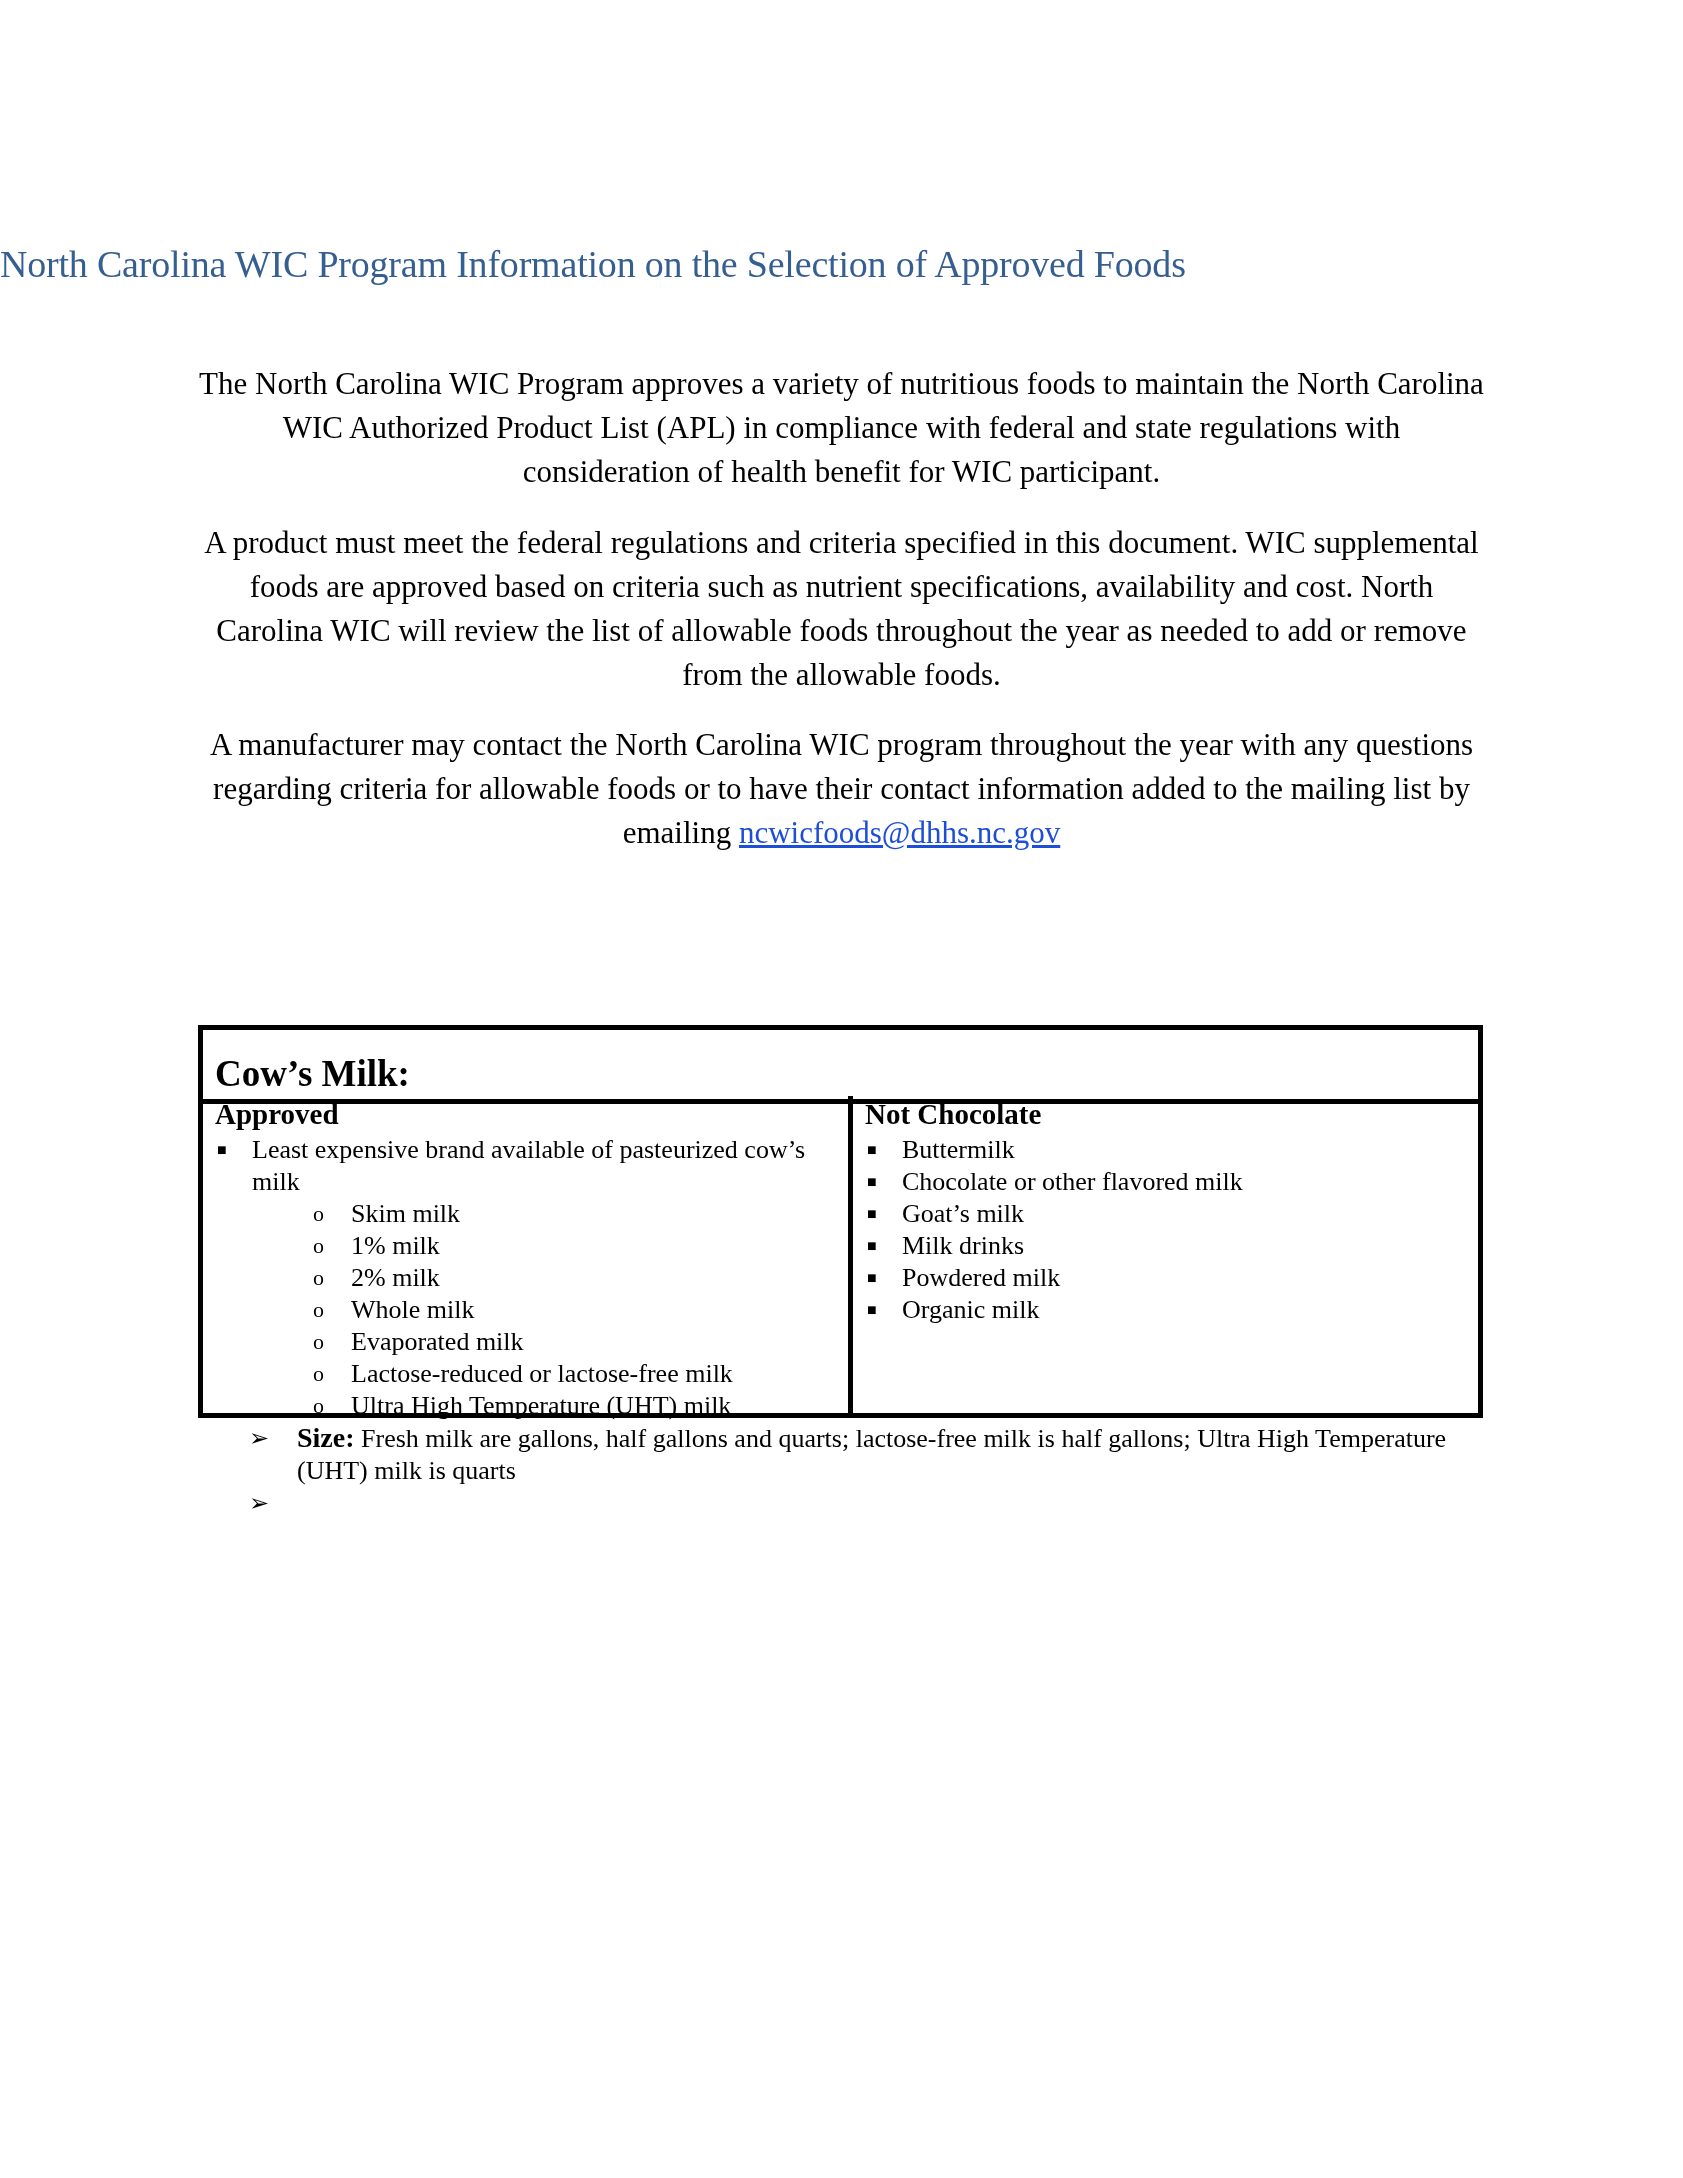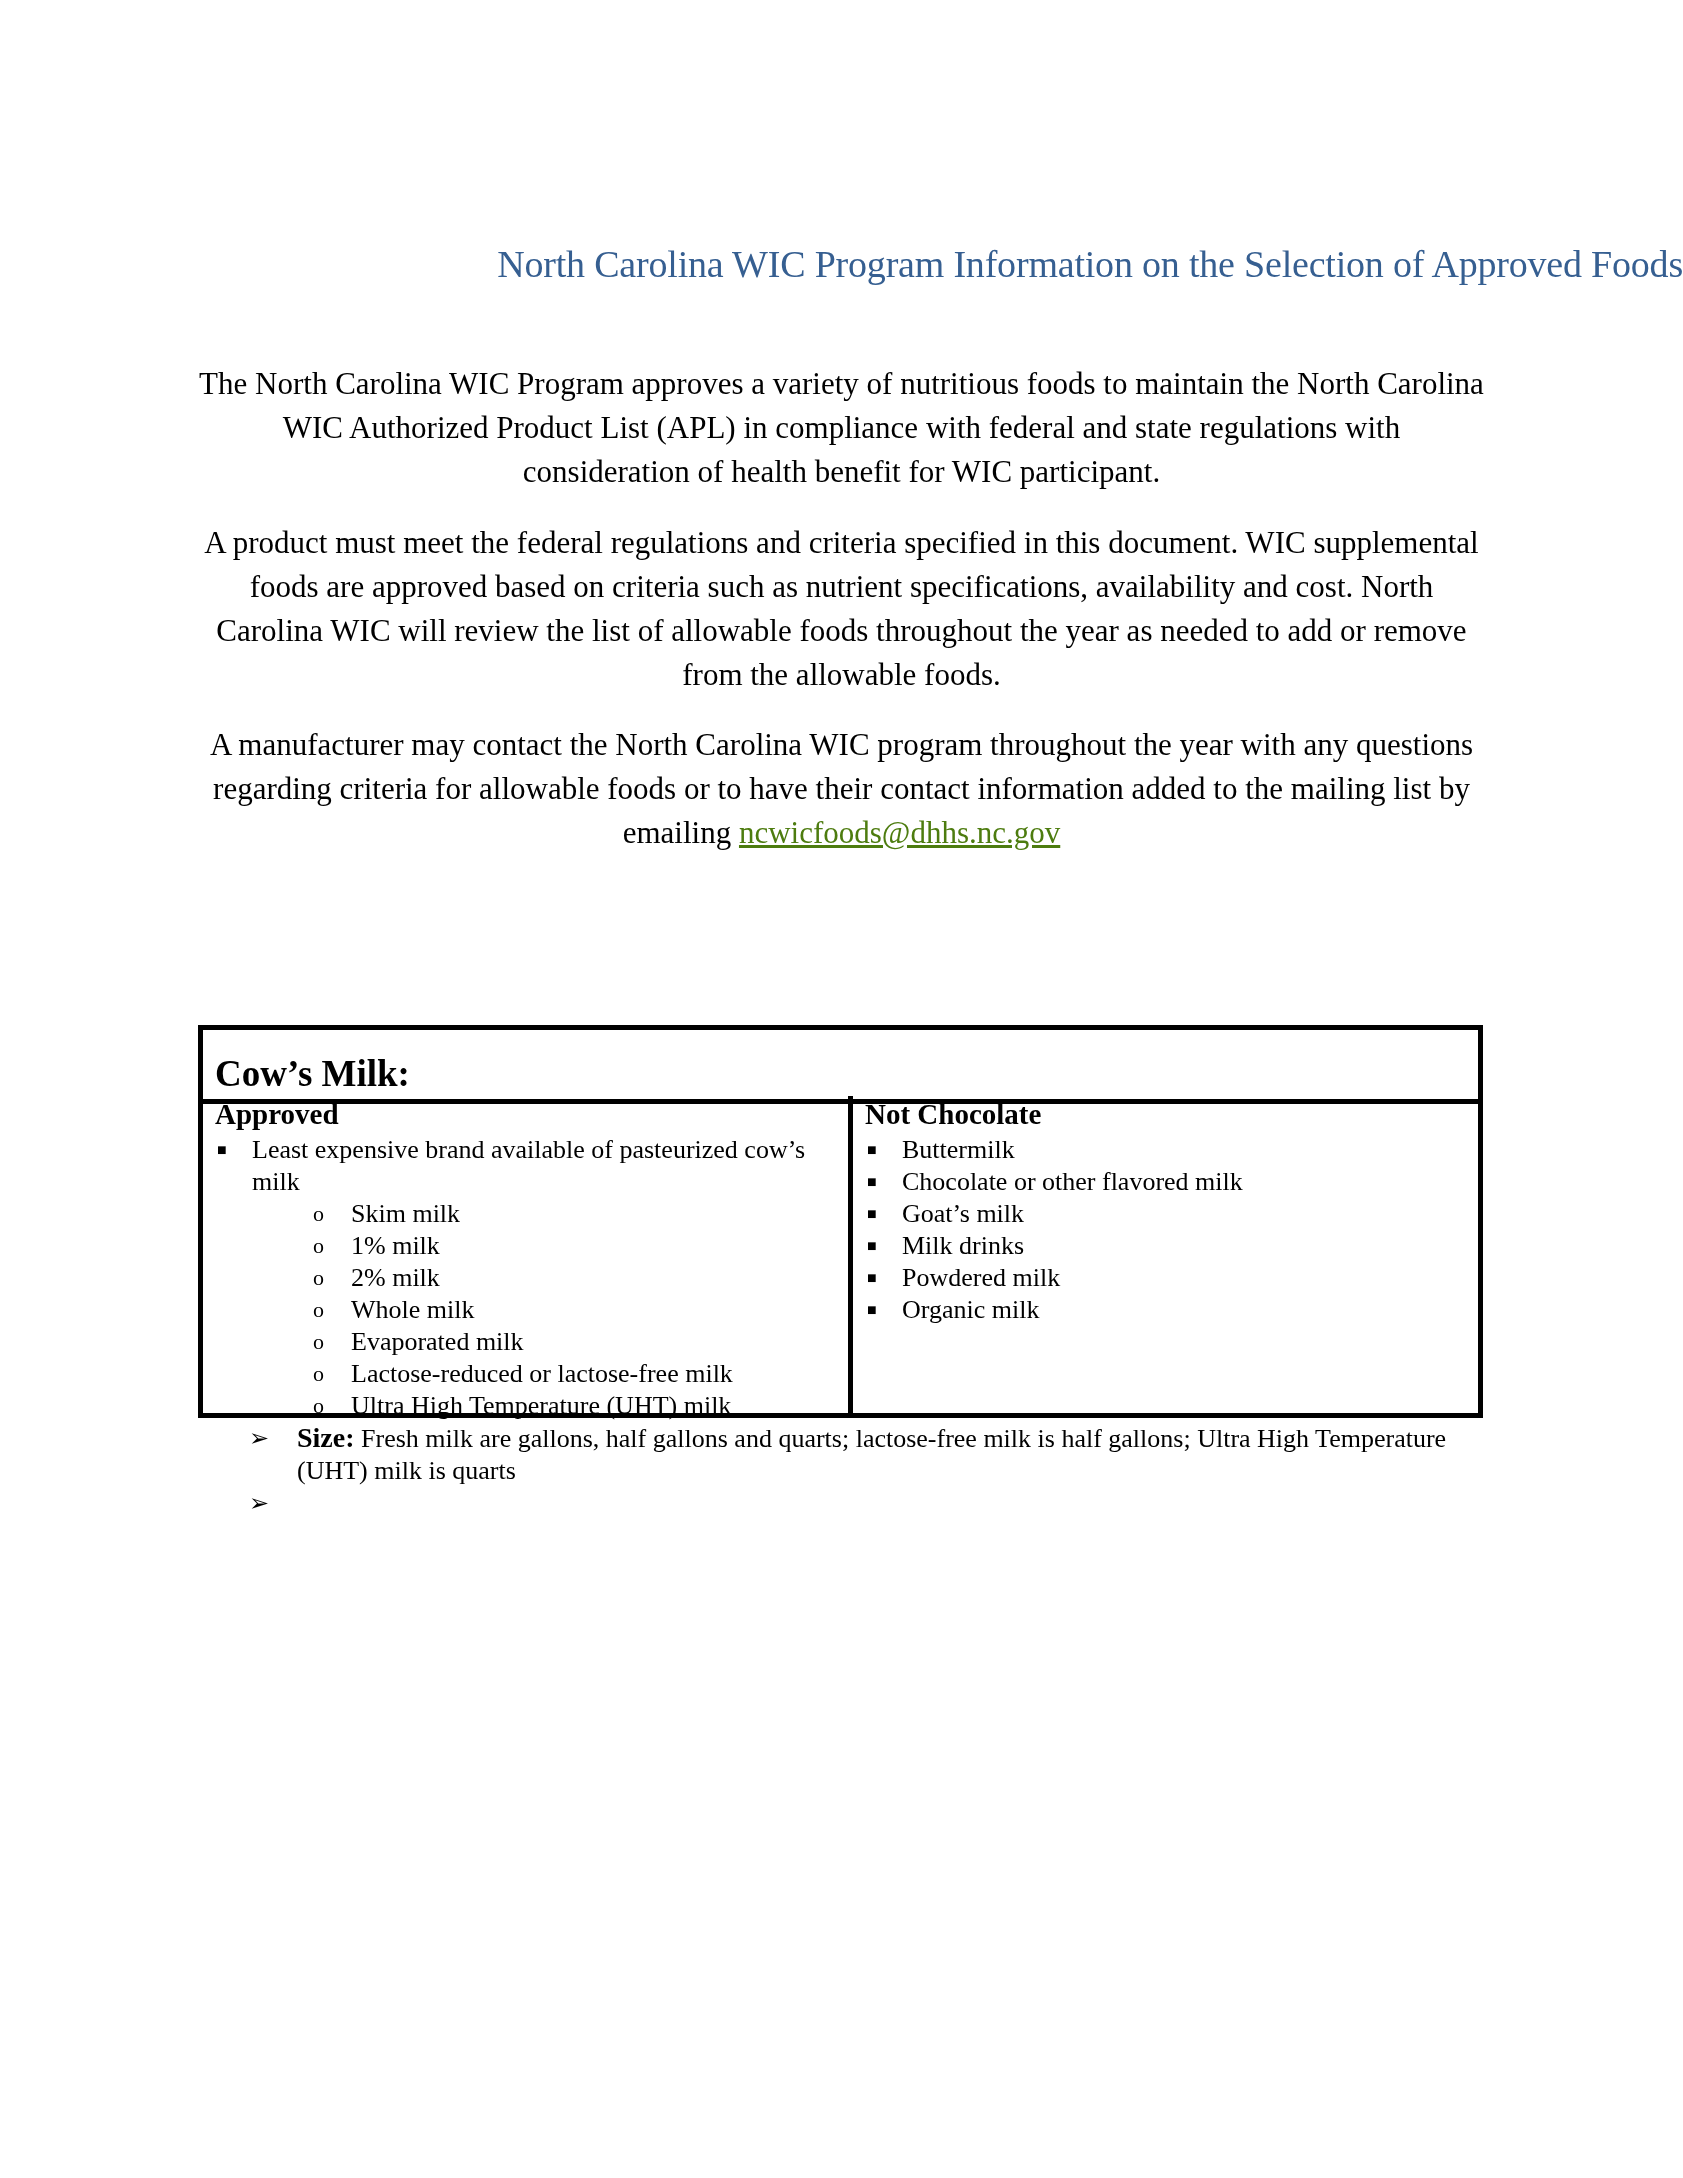--- a/index.html
+++ b/index.html
@@ -1,22 +1,22 @@
 <!DOCTYPE html>
 <html><head>
 <meta charset="utf-8">
 <style>
   html, body { margin: 0; padding: 0; background: #ffffff; }
   body { width: 1683px; height: 2178px; position: relative; font-family: "Liberation Serif", serif; color: #000; }
-  .title { position: absolute; left: 0; width: 1683px; top: 242px; text-align: right; font-size: 38px; color: #365f91; letter-spacing: -0.2px; }
+  .title { position: absolute; left: 0; width: 1683px; top: 242px; text-align: left; font-size: 38px; color: #365f91; letter-spacing: -0.2px; }
   .para { position: absolute; left: 198px; width: 1287px; font-size: 31px; line-height: 44px; margin: 0; text-align: center; }
   .p1 { top: 362px; }
   .p2 { top: 521px; }
   .p3 { top: 723px; }
-  a.email { color: #4d7c0f; text-decoration: underline; }
+  a.email { color: #1d4ed8; text-decoration: underline; }
   .tbl { position: absolute; left: 198px; top: 1025px; width: 1285px; height: 393px; box-sizing: border-box; border: 5px solid #000; }
   .tbl-head { position: absolute; left: 0; top: 8px; right: 0; height: 61px; border-bottom: 5px solid #000; }
   .tbl-head .h { position: absolute; left: 12px; top: 14px; font-size: 37px; font-weight: bold; }
   .col { position: absolute; top: 66px; bottom: 0; }
   .col-left { left: 0; width: 645px; border-right: 5px solid #000; }
   .col-right { left: 650px; right: 0; }
   .col-title { position: absolute; left: 12px; top: 2px; font-size: 29px; font-weight: bold; }
   ul.lst { list-style: none; margin: 0; padding: 0; position: absolute; left: 0; right: 0; top: 38px; font-size: 26px; line-height: 32px; }
   ul.lst li { position: relative; padding-left: 49px; }
   ul.lst li .b { position: absolute; left: 14px; top: 0; font-size: 16px; }

